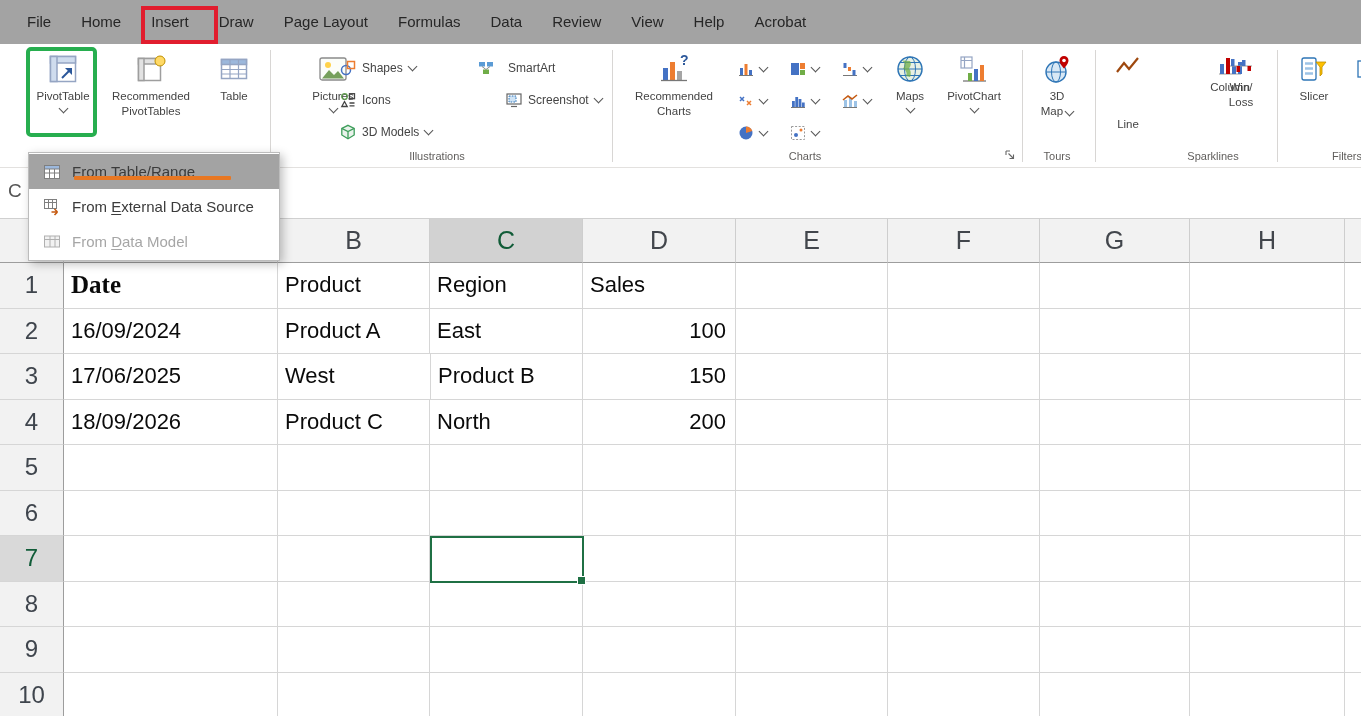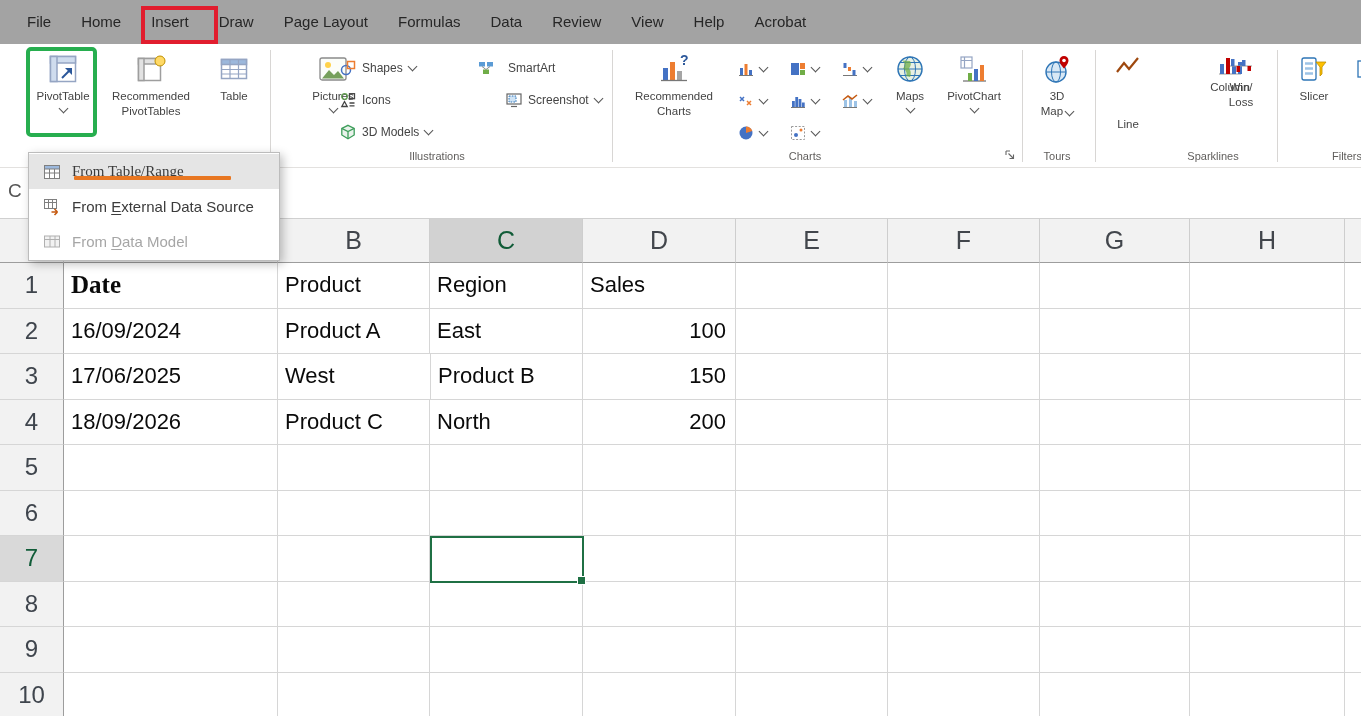--- a/index.html
+++ b/index.html
@@ -38,21 +38,21 @@
   .rowh{background:#f2f2f2;display:flex;align-items:center;justify-content:center;font-size:24px;color:#3f454d;border-right:1px solid #9d9d9d !important;cursor:pointer;}
   .selrow{background:#d9d9d9;color:#115c38;}
   .cell{display:flex;align-items:center;padding-left:7px;font-size:22px;color:#0a0a0a;cursor:cell;}
   .num{justify-content:flex-end;padding-right:9px;padding-left:0;}
   .datehdr{font-family:"Liberation Serif",serif;font-weight:700;font-size:25px;}
   .selbox{position:absolute;left:430px;top:318px;width:154px;height:47px;border:2px solid #1f7044;box-sizing:border-box;z-index:5;pointer-events:none;}
   .fillhandle{position:absolute;right:-4px;bottom:-4px;width:7px;height:7px;background:#1f7044;border:1px solid #fff;}
   
   .pivotmenu{position:absolute;left:28px;top:152px;width:252px;background:#fff;border:1px solid #bcbcbc;box-shadow:3px 3px 9px rgba(0,0,0,.25);z-index:40;padding:1px 0;box-sizing:border-box;}
   .mitem{height:35px;display:flex;align-items:center;gap:11px;padding-left:14px;font-size:15px;color:#3b3b3b;cursor:pointer;}
-  .mitem.hl{background:#e5e5e5;font-family:Liberation Serif, serif;}
+  .mitem.hl{background:#a3a3a3;}
   .mitem.disabled{color:#a6a6a6;cursor:default;}
   .mtext u{text-underline-offset:2px;}
   
   .anno-red{position:absolute;left:141px;top:6px;width:77px;height:38px;border:4px solid #e11d2e;box-sizing:border-box;z-index:30;pointer-events:none;}
   .anno-green{position:absolute;left:26px;top:47px;width:71px;height:90px;border:4px solid #27ae4f;border-radius:5px;box-sizing:border-box;z-index:30;pointer-events:none;}
   .anno-orange{position:absolute;left:74px;top:176px;width:157px;height:4px;background:#e87722;border-radius:1px;z-index:45;pointer-events:none;}
   svg{display:block;}
 </style>
 </head>
 <body>

